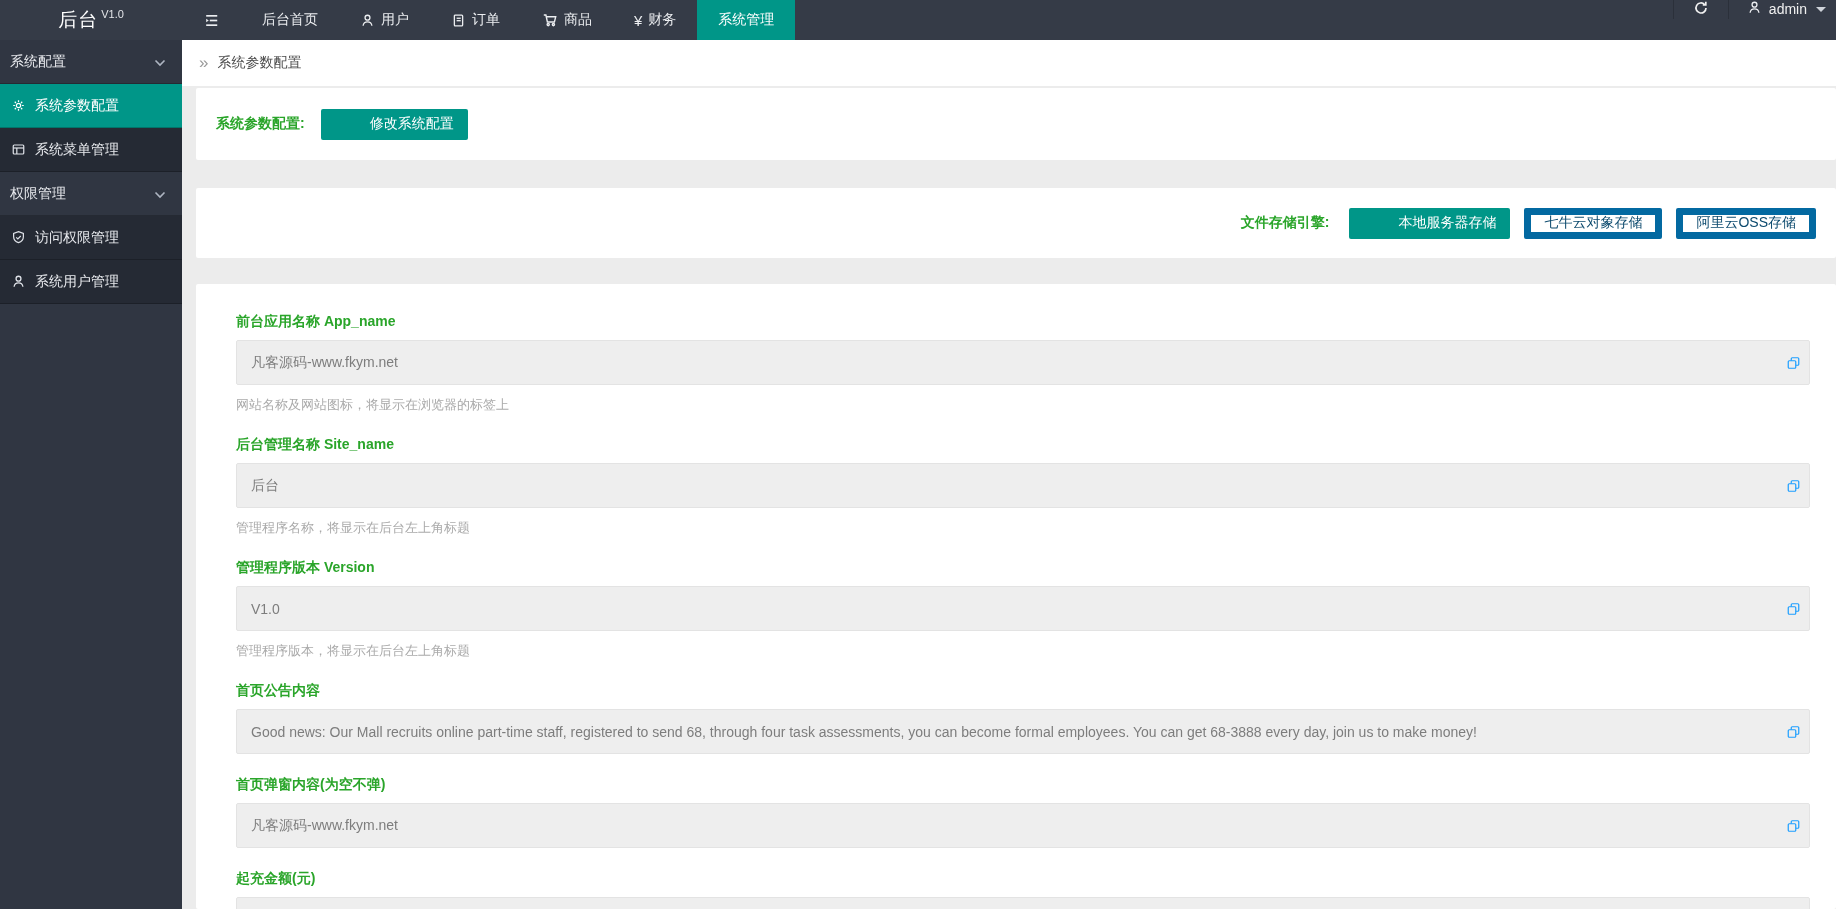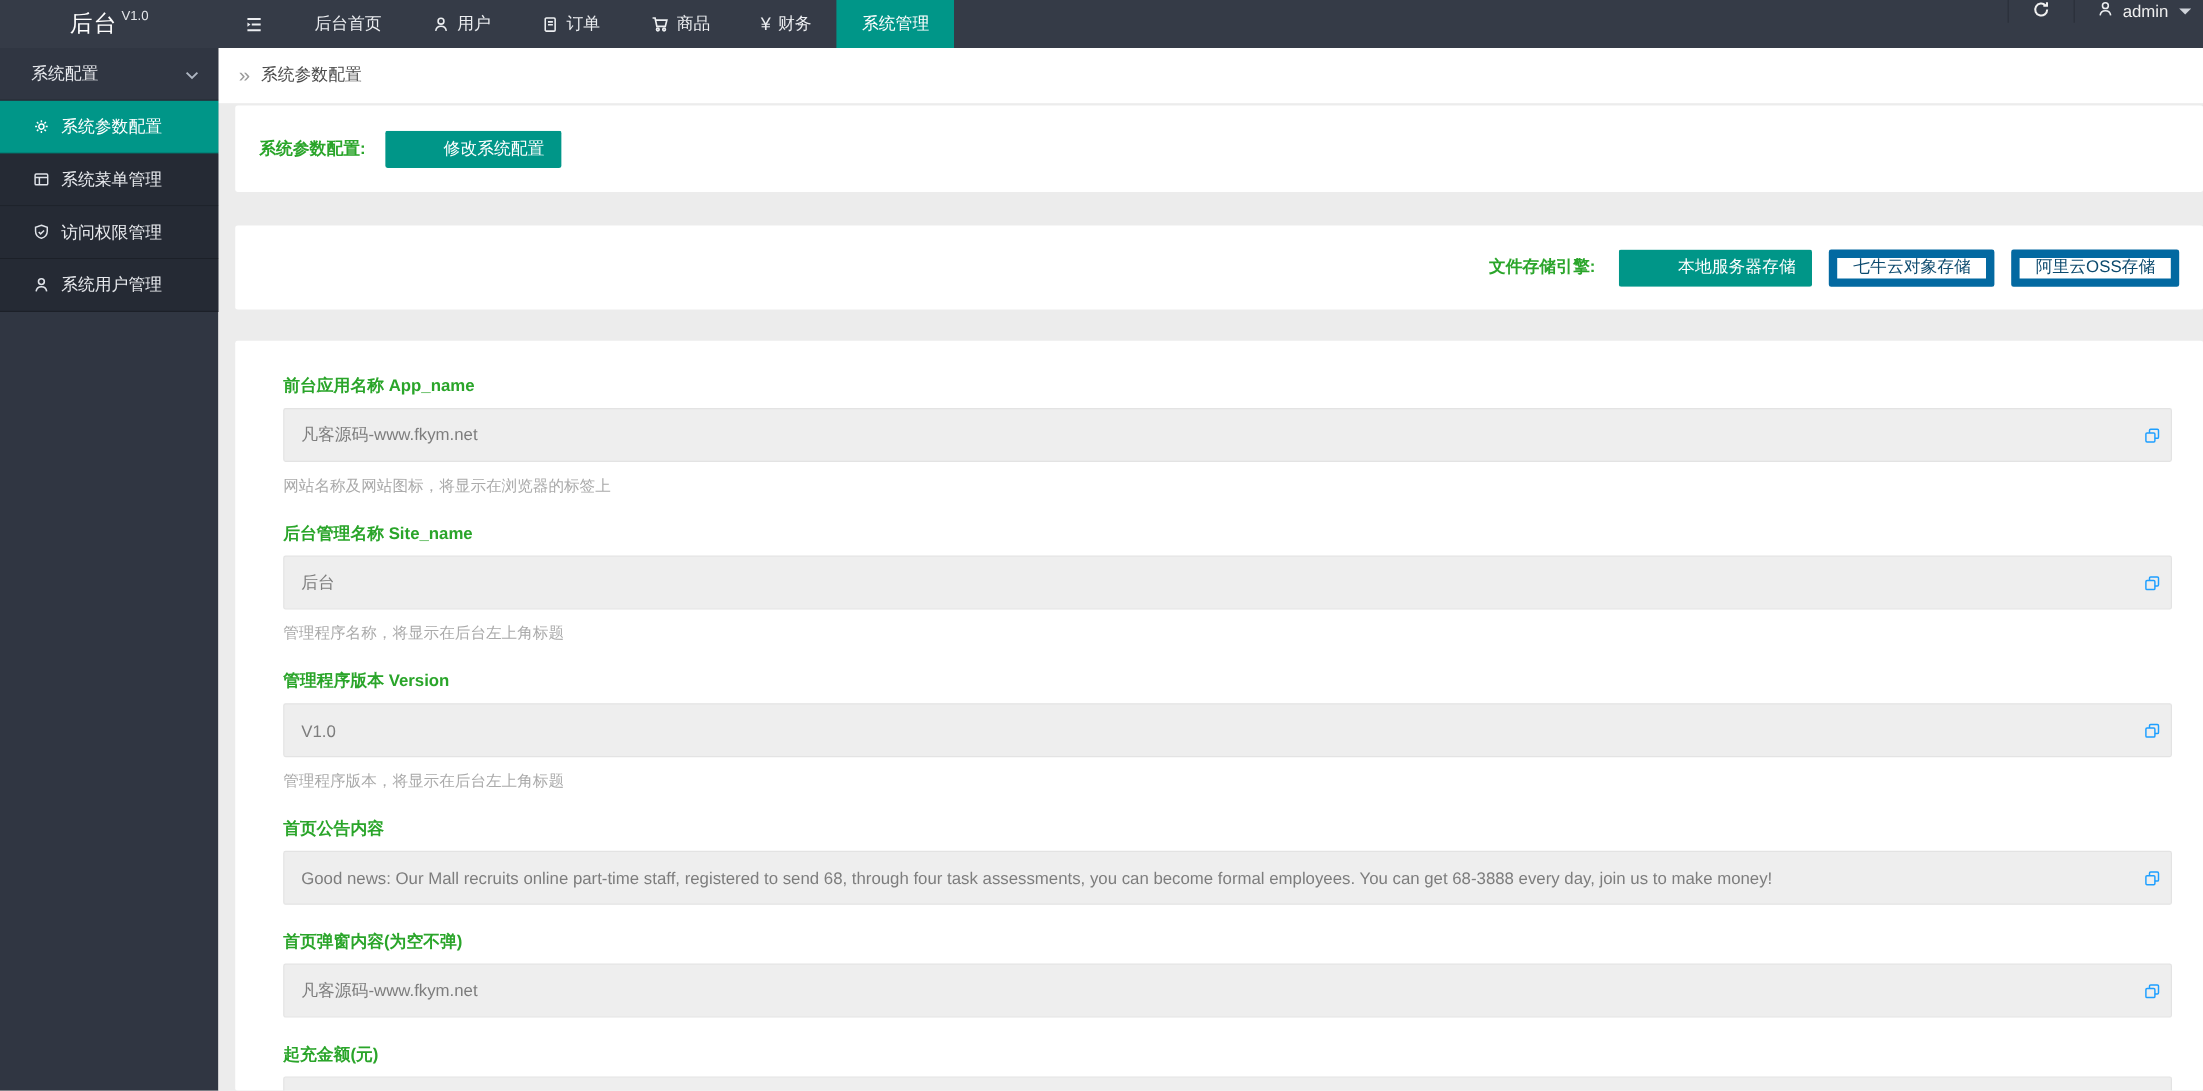--- a/index.html
+++ b/index.html
@@ -17,21 +17,21 @@
   .nav-item.active { background:#009688; color:#fff; }
   .nav-yuan { font-size:15px; }
   .top-right { display:flex; align-items:flex-start; }
   .refresh-btn { width:56px; display:flex; align-items:center; justify-content:center; border-left:1px solid #2b303a; border-right:1px solid #2b303a; cursor:pointer; }
   .admin-box { display:flex; align-items:center; gap:7px; padding:0 10px 0 18px; cursor:pointer; }
   .caret { width:0; height:0; border-left:5px solid transparent; border-right:5px solid transparent; border-top:5px solid #cfd3da; margin-left:2px; }
 
   
   .layout { display:flex; height:869px; }
   .sidebar { width:182px; flex:none; background:#303642; color:#e8eaee; }
-  .side-row { height:44px; display:flex; align-items:center; padding:0 26px; cursor:pointer; font-size:14px; position:relative; border-bottom:1px solid rgba(0,0,0,.22);text-align:center; }
+  .side-row { height:44px; display:flex; align-items:center; padding:0 10px; cursor:pointer; font-size:14px; position:relative; border-bottom:1px solid rgba(0,0,0,.22);text-align:center; }
   .side-group { background:#303642; }
   .side-child { background:#252a34; }
   .side-child.active { background:#009688; color:#fff; }
   .side-icon { width:16px; height:16px; margin-right:9px; display:inline-flex; align-items:center; justify-content:center; flex:none; }
   .side-chevron { position:absolute; right:16px; top:50%; transform:translateY(-50%); }
 
   
   .main { flex:1; display:flex; flex-direction:column; overflow:hidden; background:#ececec; }
   .breadcrumb { height:46px; background:#fff; display:flex; align-items:center; padding-left:17px; flex:none; }
   .crumb-sep { color:#9a9a9a; font-size:17px; margin-right:9px; }
@@ -158,20 +158,28 @@
     <div class="side-row side-child">
       <span class="side-icon">
         <svg width="15" height="15" viewBox="0 0 16 16" fill="none" stroke="#dfe2e8" stroke-width="1.3">
           <rect x="2.4" y="3.2" width="11.2" height="9.6" rx="1"></rect>
             <line x1="2.4" y1="6.4" x2="13.6" y2="6.4"></line>
             <line x1="6.2" y1="6.4" x2="6.2" y2="12.8"></line>
         </svg>
       </span>
       <span>系统菜单管理</span>
     </div>
+    <div class="side-row side-group">
+      <span>权限管理</span>
+      <span class="side-chevron">
+        <svg width="12" height="8" viewBox="0 0 12 8" fill="none" stroke="#aeb6c2" stroke-width="1.6">
+            <polyline points="1.5 1.5 6 6 10.5 1.5"></polyline>
+          </svg>
+      </span>
+    </div>
     <div class="side-row side-child">
       <span class="side-icon">
         <svg width="15" height="15" viewBox="0 0 16 16" fill="none" stroke="#dfe2e8" stroke-width="1.3">
           <path d="M8 1.8l5.2 1.9v3.4c0 3.1-2.1 5.4-5.2 6.3-3.1-.9-5.2-3.2-5.2-6.3V3.7z"></path>
           <polyline points="5.6 7.8 7.3 9.5 10.4 6.4"></polyline>
         </svg>
       </span>
       <span>访问权限管理</span>
     </div>
     <div class="side-row side-child">

